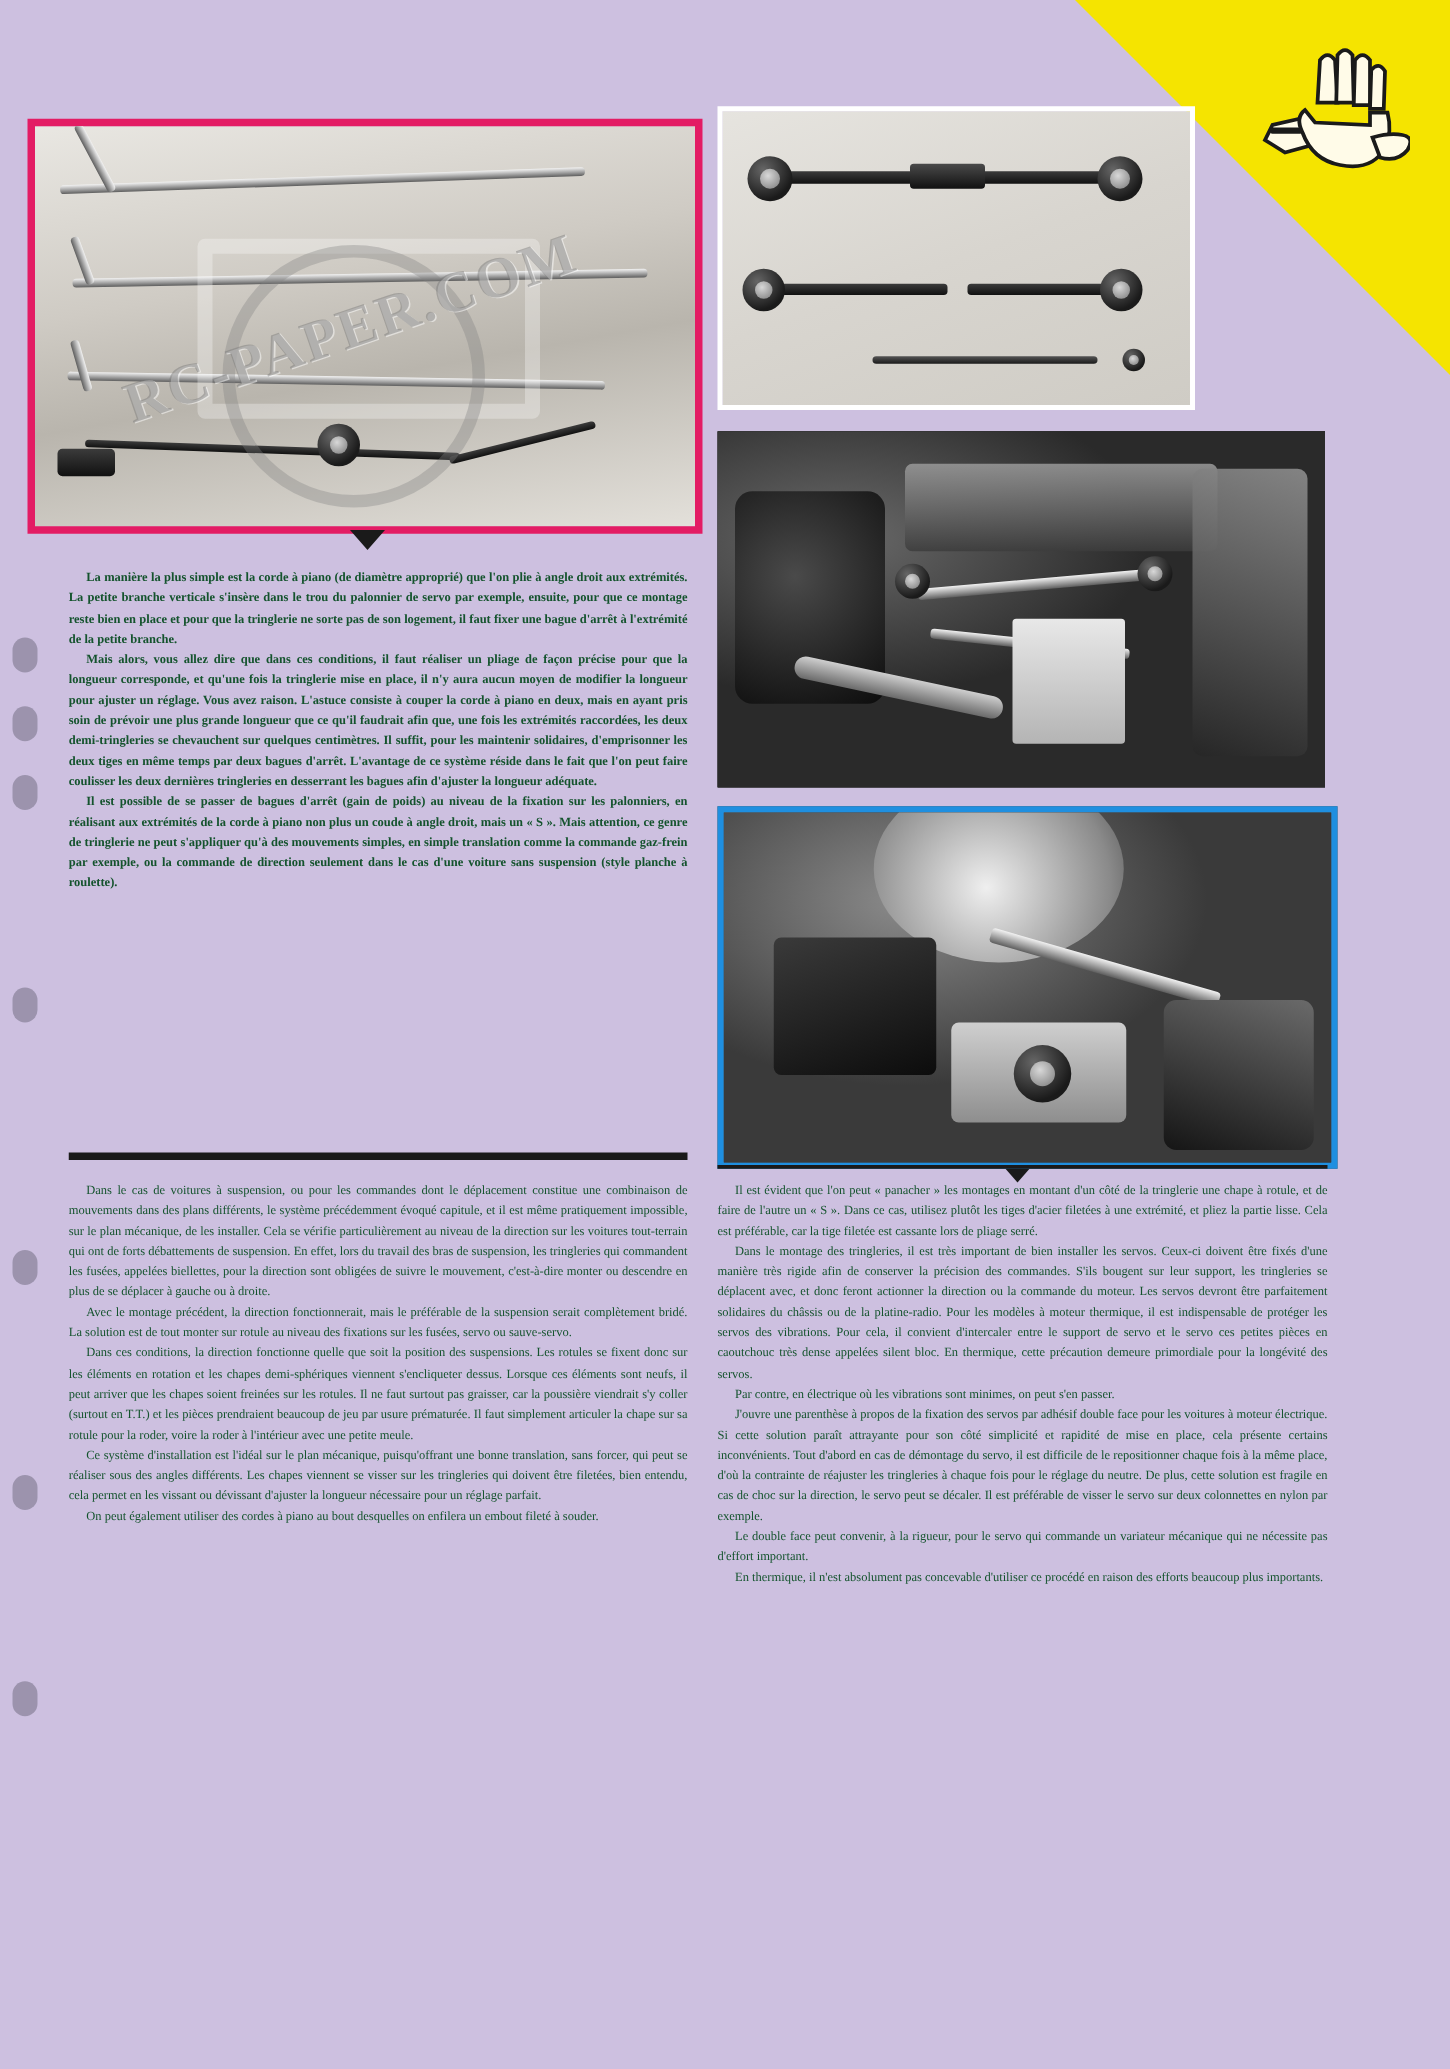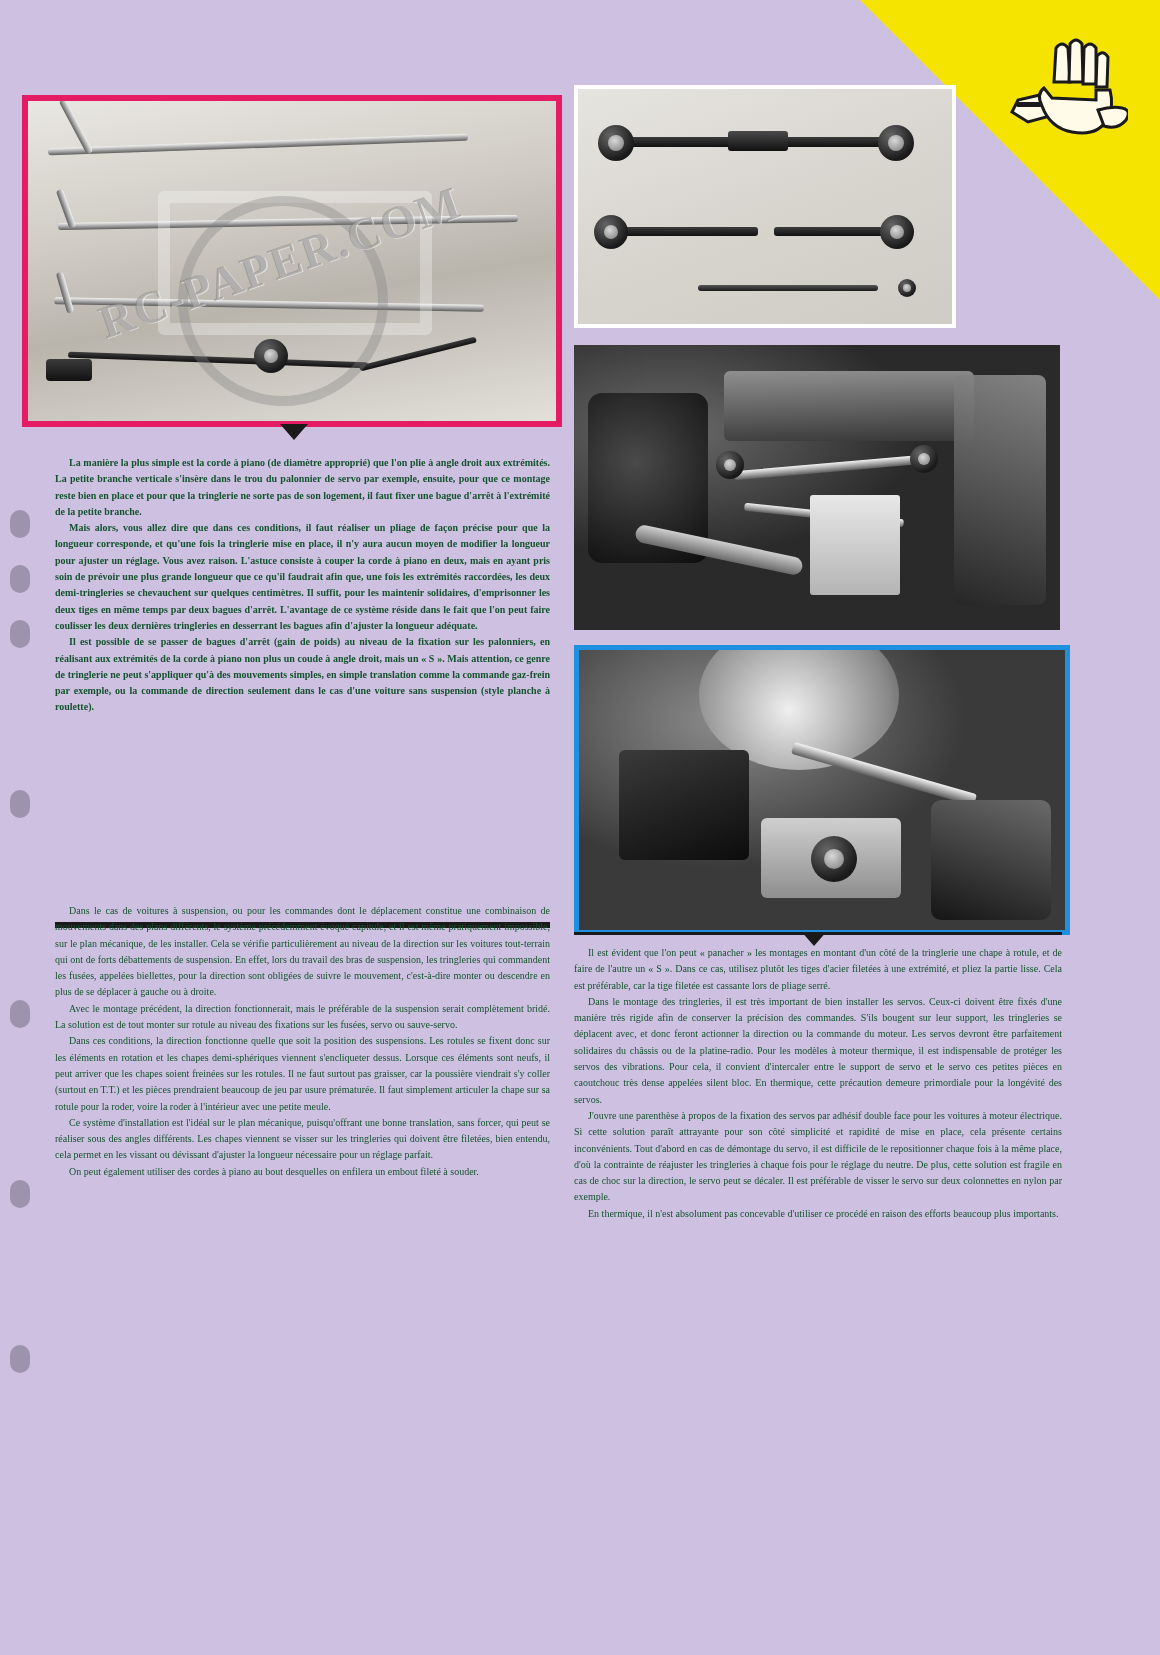--- a/index.html
+++ b/index.html
@@ -134,21 +134,21 @@
     color: #14532d;
     text-align: justify;
     hyphens: auto;
   }
   .col p {
     margin: 0 0 0 0;
     text-indent: 14px;
   }
   .col.bold p { font-weight: bold; }
   .col-a { left: 55px; top: 455px; width: 495px; }
-  .col-b { left: 55px; top: 903px; width: 495px; }
+  .col-b { left: 55px; top: 945px; width: 495px; }
   .col-c { left: 574px; top: 945px; width: 488px; }
   
   .footer {
     position: absolute;
     left: 0; top: 1586px; width: 1160px;
     text-align: center;
     font-family: "Liberation Sans", sans-serif;
     font-weight: bold;
     font-size: 17px;
     color: #111;
@@ -267,18 +267,20 @@
     <p>Dans le cas de voitures à suspension, ou pour les commandes dont le déplacement constitue une combinaison de mouvements dans des plans différents, le système précédemment évoqué capitule, et il est même pratiquement impossible, sur le plan mécanique, de les installer. Cela se vérifie particulièrement au niveau de la direction sur les voitures tout-terrain qui ont de forts débattements de suspension. En effet, lors du travail des bras de suspension, les tringleries qui commandent les fusées, appelées biellettes, pour la direction sont obligées de suivre le mouvement, c'est-à-dire monter ou descendre en plus de se déplacer à gauche ou à droite.</p>
     <p>Avec le montage précédent, la direction fonctionnerait, mais le préférable de la suspension serait complètement bridé. La solution est de tout monter sur rotule au niveau des fixations sur les fusées, servo ou sauve-servo.</p>
     <p>Dans ces conditions, la direction fonctionne quelle que soit la position des suspensions. Les rotules se fixent donc sur les éléments en rotation et les chapes demi-sphériques viennent s'encliqueter dessus. Lorsque ces éléments sont neufs, il peut arriver que les chapes soient freinées sur les rotules. Il ne faut surtout pas graisser, car la poussière viendrait s'y coller (surtout en T.T.) et les pièces prendraient beaucoup de jeu par usure prématurée. Il faut simplement articuler la chape sur sa rotule pour la roder, voire la roder à l'intérieur avec une petite meule.</p>
     <p>Ce système d'installation est l'idéal sur le plan mécanique, puisqu'offrant une bonne translation, sans forcer, qui peut se réaliser sous des angles différents. Les chapes viennent se visser sur les tringleries qui doivent être filetées, bien entendu, cela permet en les vissant ou dévissant d'ajuster la longueur nécessaire pour un réglage parfait.</p>
     <p>On peut également utiliser des cordes à piano au bout desquelles on enfilera un embout fileté à souder.</p>
   </div>
 
   <div class="col col-c">
     <p>Il est évident que l'on peut « panacher » les montages en montant d'un côté de la tringlerie une chape à rotule, et de faire de l'autre un « S ». Dans ce cas, utilisez plutôt les tiges d'acier filetées à une extrémité, et pliez la partie lisse. Cela est préférable, car la tige filetée est cassante lors de pliage serré.</p>
     <p>Dans le montage des tringleries, il est très important de bien installer les servos. Ceux-ci doivent être fixés d'une manière très rigide afin de conserver la précision des commandes. S'ils bougent sur leur support, les tringleries se déplacent avec, et donc feront actionner la direction ou la commande du moteur. Les servos devront être parfaitement solidaires du châssis ou de la platine-radio. Pour les modèles à moteur thermique, il est indispensable de protéger les servos des vibrations. Pour cela, il convient d'intercaler entre le support de servo et le servo ces petites pièces en caoutchouc très dense appelées silent bloc. En thermique, cette précaution demeure primordiale pour la longévité des servos.</p>
+    <p>Par contre, en électrique où les vibrations sont minimes, on peut s'en passer.</p>
     <p>J'ouvre une parenthèse à propos de la fixation des servos par adhésif double face pour les voitures à moteur électrique. Si cette solution paraît attrayante pour son côté simplicité et rapidité de mise en place, cela présente certains inconvénients. Tout d'abord en cas de démontage du servo, il est difficile de le repositionner chaque fois à la même place, d'où la contrainte de réajuster les tringleries à chaque fois pour le réglage du neutre. De plus, cette solution est fragile en cas de choc sur la direction, le servo peut se décaler. Il est préférable de visser le servo sur deux colonnettes en nylon par exemple.</p>
+    <p>Le double face peut convenir, à la rigueur, pour le servo qui commande un variateur mécanique qui ne nécessite pas d'effort important.</p>
     <p>En thermique, il n'est absolument pas concevable d'utiliser ce procédé en raison des efforts beaucoup plus importants.</p>
   </div>
 
 
 </div>
 
 </body></html>

